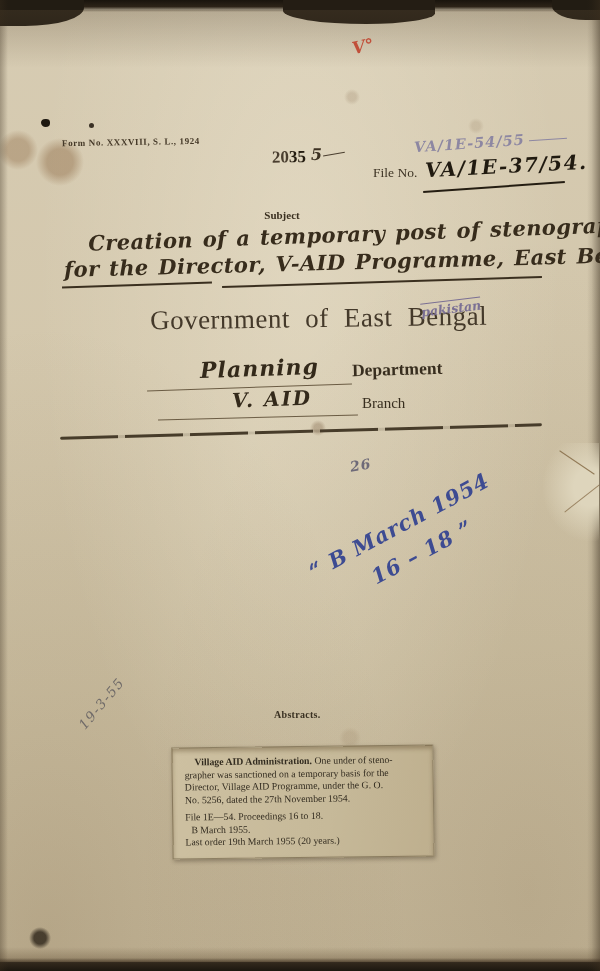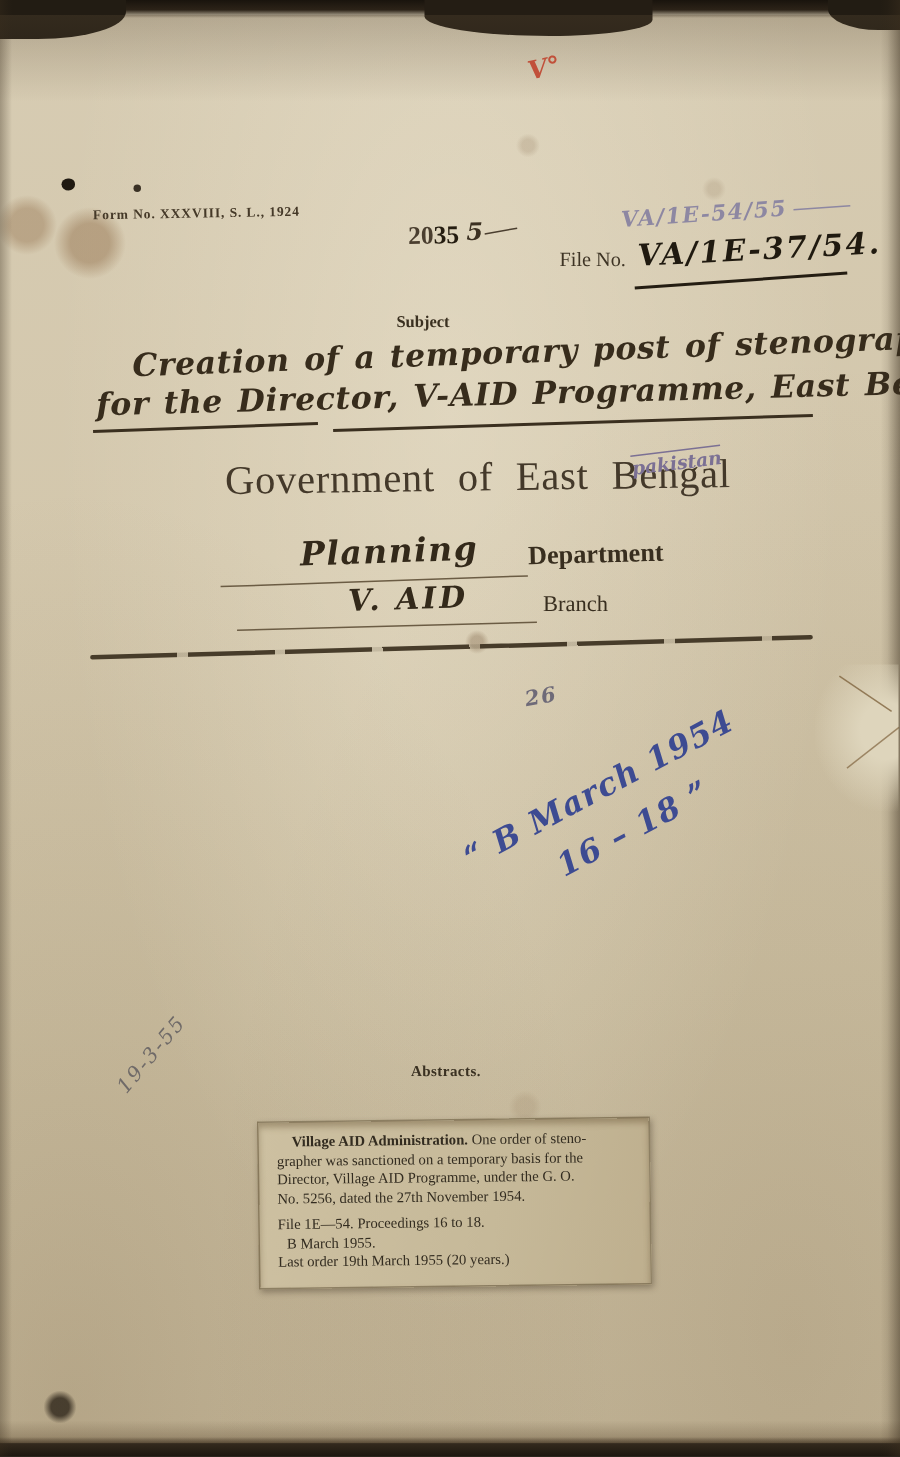--- a/index.html
+++ b/index.html
@@ -152,21 +152,21 @@
   <div class="abs red-mark">V°</div>
   <div class="abs p26">26</div>
   <div class="abs ink-note">
     <div class="l1">“ B March 1954</div>
     <div class="l2">16 – 18 ”</div>
   </div>
   <div class="abs pdate">19-3-55</div>
 
   <div class="abs abstracts">Abstracts.</div>
   <div class="abs slip">
-    <div class="indent"><span class="lead">Village AID Administration.</span>&nbsp;<span>One order of steno-</span></div>
+    <div class="indent"><span class="lead">Village AID Administration.</span>&nbsp;<span>One under of steno-</span></div>
     <div>grapher was sanctioned on a temporary basis for the</div>
     <div>Director,  Village AID Programme,  under the G. O.</div>
     <div>No. 5256, dated the 27th November 1954.</div>
     <div class="gap">File 1E—54.   Proceedings 16 to 18.</div>
     <div class="ind2">B March 1955.</div>
     <div>Last order 19th March 1955    (20 years.)</div>
   </div>
 </div>
 
 </body></html>

